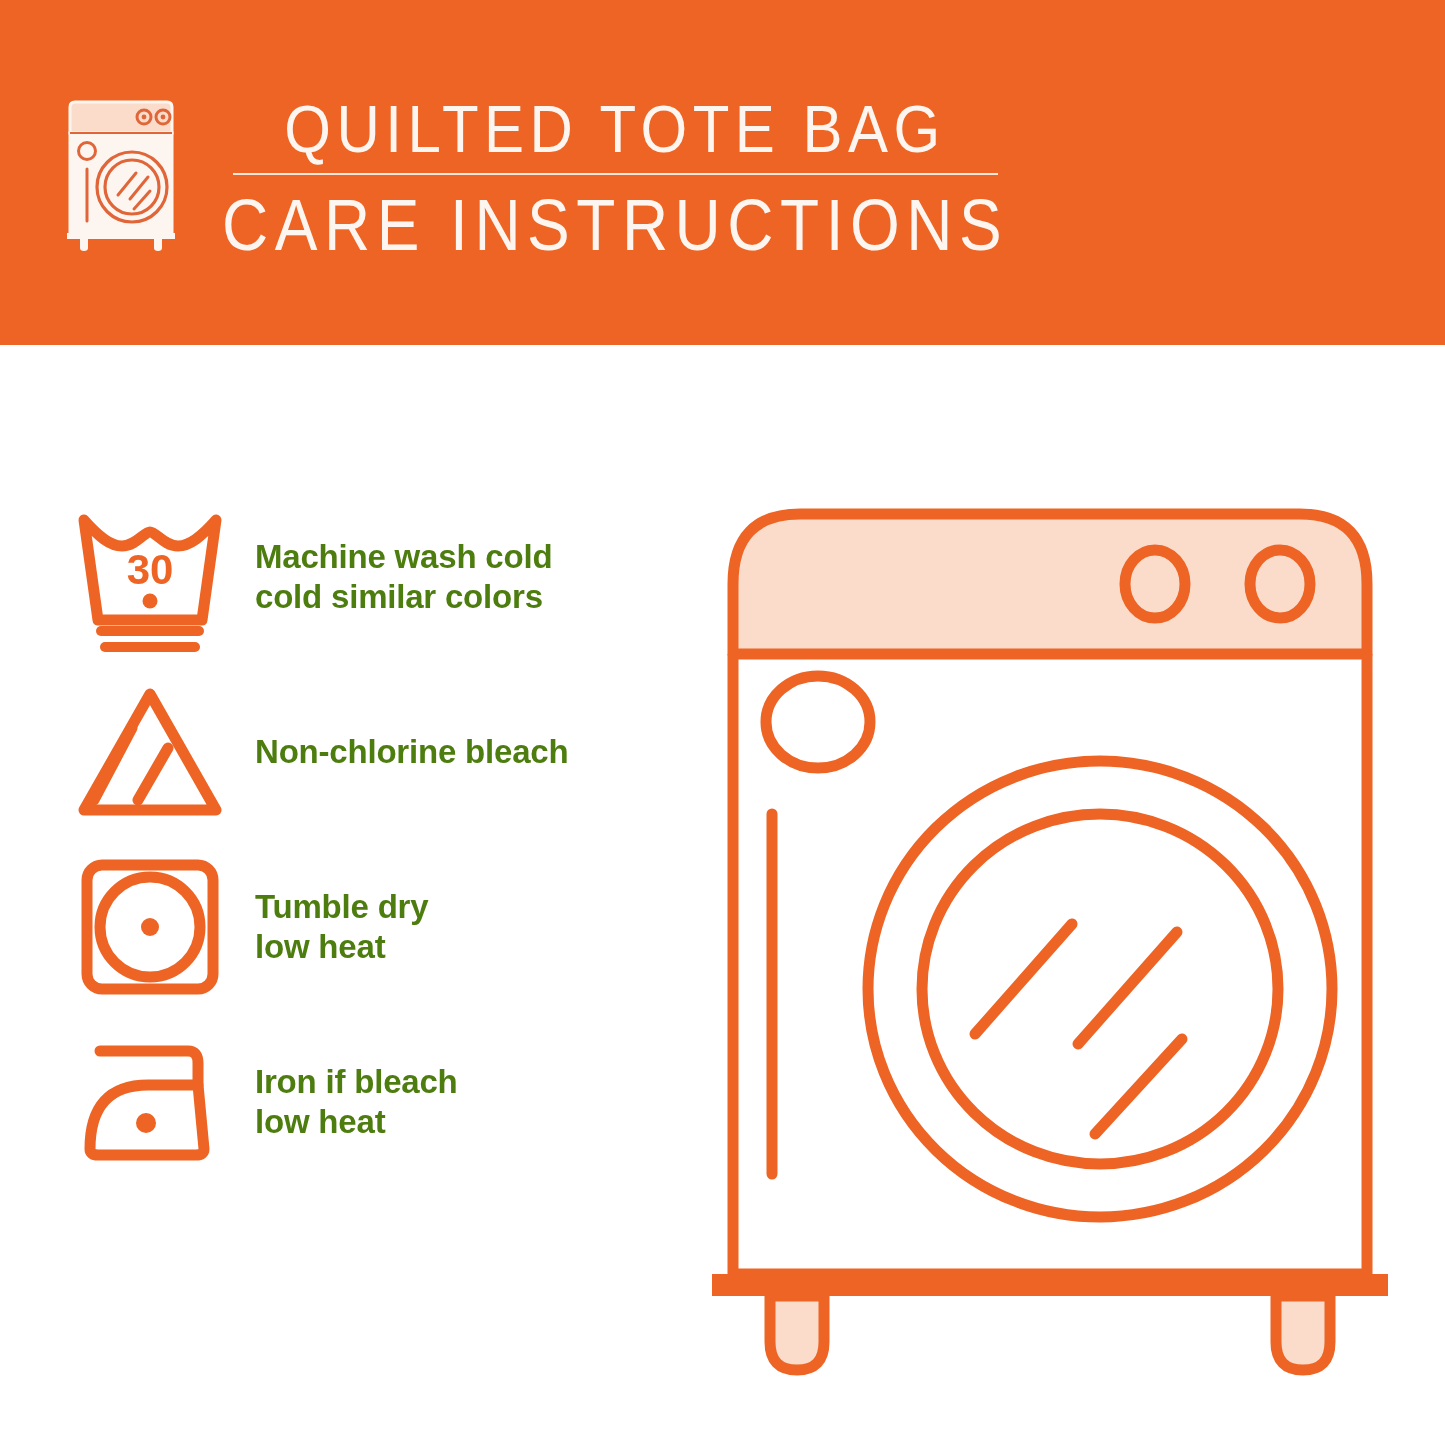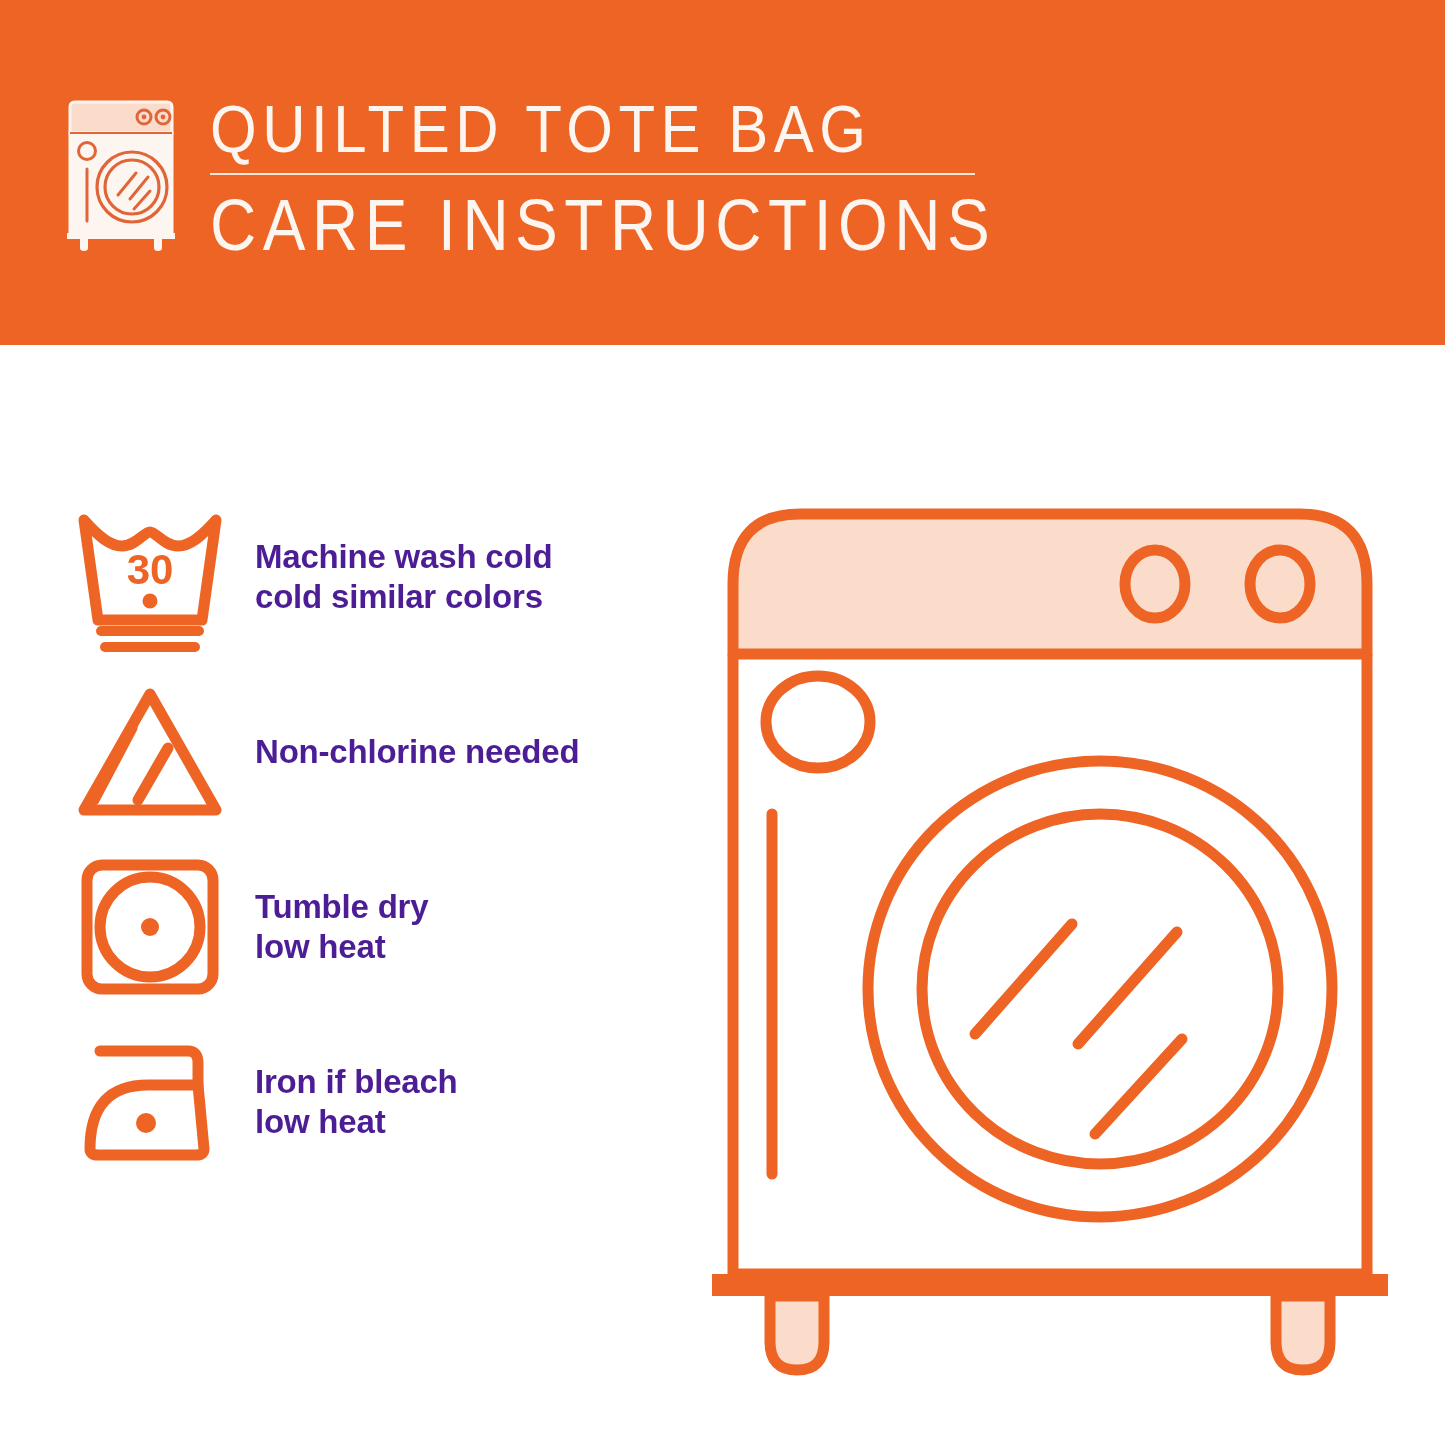--- a/index.html
+++ b/index.html
@@ -32,23 +32,24 @@
     display: flex;
     align-items: flex-start;
   }
   .header-logo {
     width: 122px;
     height: 152px;
     flex: 0 0 auto;
     margin-top: 4px;
   }
   .header-text-block {
-    margin-left: 28px;
+    margin-left: 40px;
     display: flex;
     flex-direction: column;
+    align-items: center;
   }
   .title-line-1 {
     color: #FDF6F0;
     font-size: 60px;
     letter-spacing: 5.5px;
     line-height: 62px;
     font-weight: 400;
     white-space: nowrap;
     transform: scaleY(1.12);
     transform-origin: left top;
@@ -99,21 +100,21 @@
     align-items: center;
     justify-content: flex-start;
     padding-left: 8px;
     box-sizing: border-box;
   }
   .care-row .label-slot {
     flex: 1 1 auto;
     padding-left: 18px;
   }
   .care-label {
-    color: #4c1d95;
+    color: #4d7c0f;
     font-size: 33px;
     line-height: 40px;
     font-weight: 700;
     letter-spacing: -0.2px;
   }
 
   
   .machine-illustration {
     position: absolute;
     left: 700px;
@@ -208,21 +209,21 @@
 
           <path d="M80 12 L146 128 L14 128 Z" fill="none" stroke="#ED6424" stroke-width="11" stroke-linejoin="round"></path>
 
           <line x1="62" y1="46" x2="24" y2="118" stroke="#ED6424" stroke-width="11" stroke-linecap="round"></line>
 
           <line x1="98" y1="66" x2="68" y2="118" stroke="#ED6424" stroke-width="11" stroke-linecap="round"></line>
         </svg>
       </div>
       <div class="label-slot">
         <div class="care-label">
-          <div>Non-chlorine needed</div>
+          <div>Non-chlorine bleach</div>
         </div>
       </div>
     </div>
 
     <div class="care-row">
       <div class="icon-slot">
         <svg viewBox="0 0 160 140" width="160" height="140" aria-hidden="true">
           <rect x="17" y="8" width="126" height="124" rx="15" ry="15" fill="none" stroke="#ED6424" stroke-width="11"></rect>
           <circle cx="80" cy="70" r="50" fill="none" stroke="#ED6424" stroke-width="11"></circle>
           <circle cx="80" cy="70" r="9" fill="#ED6424"></circle>

